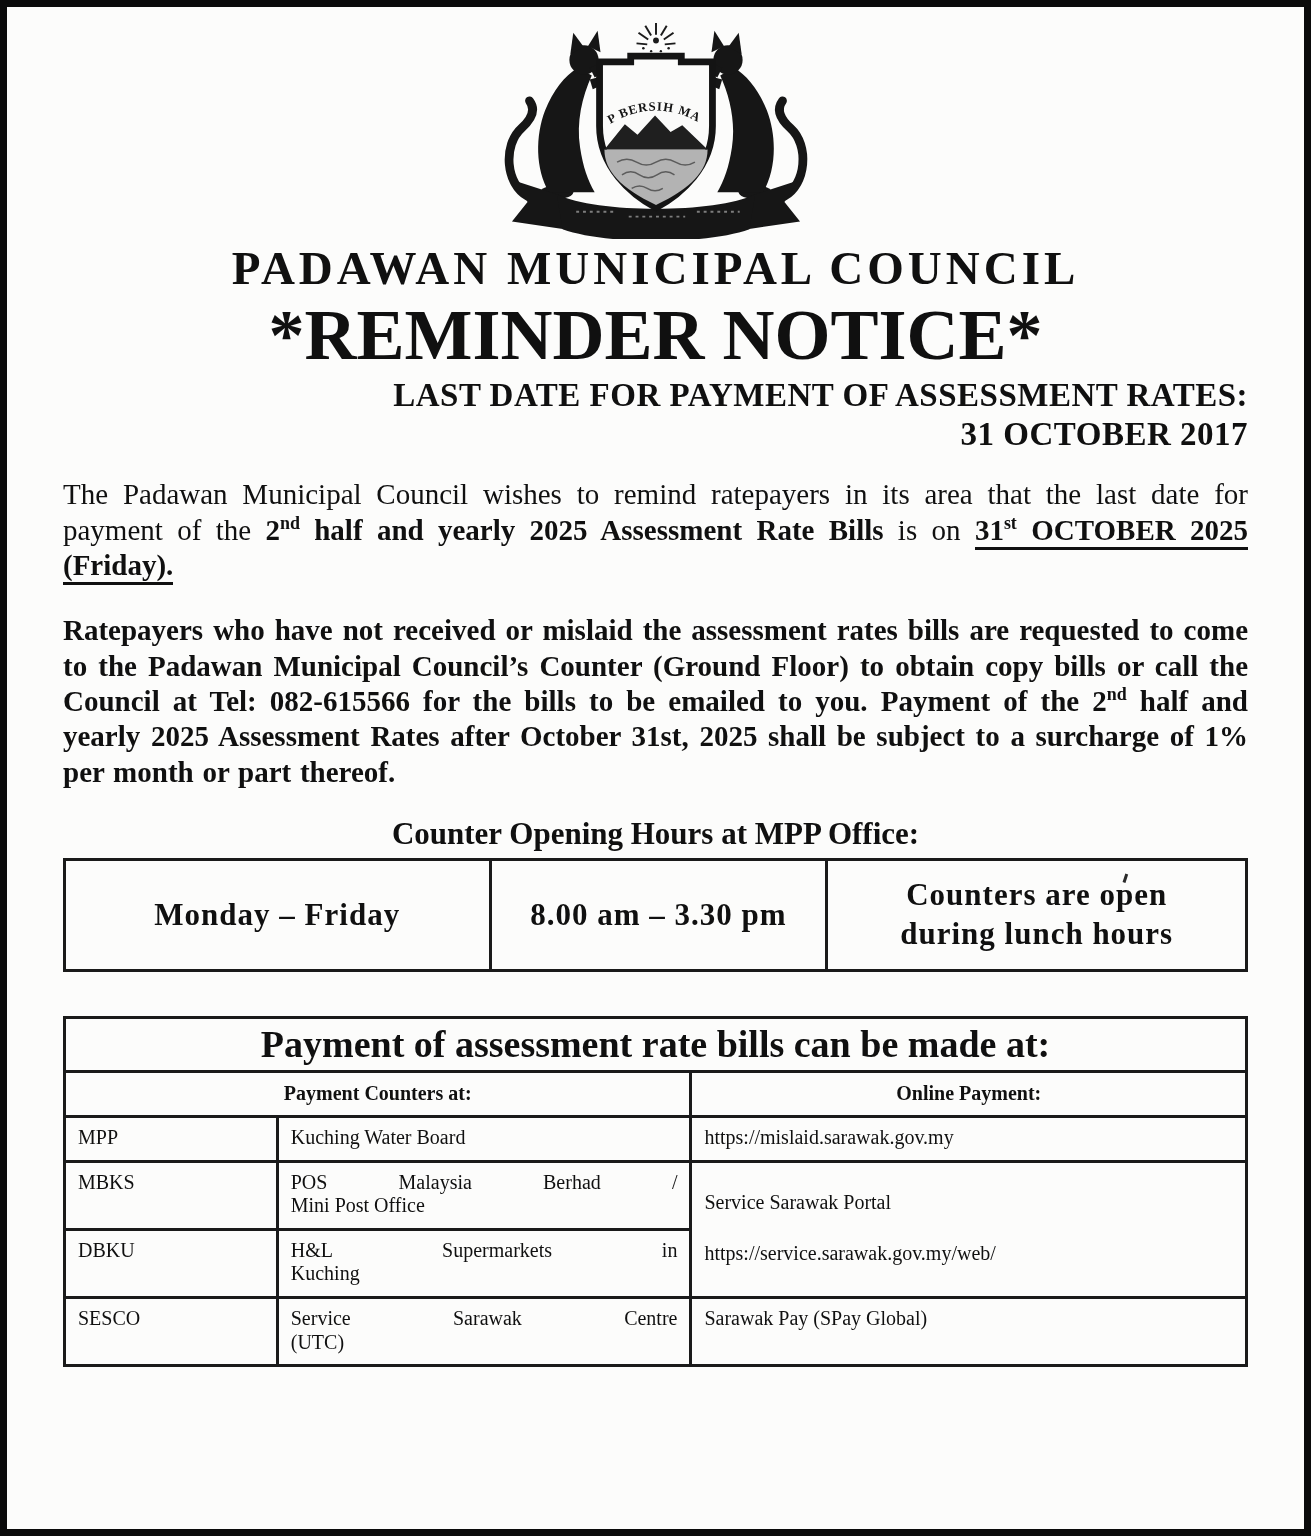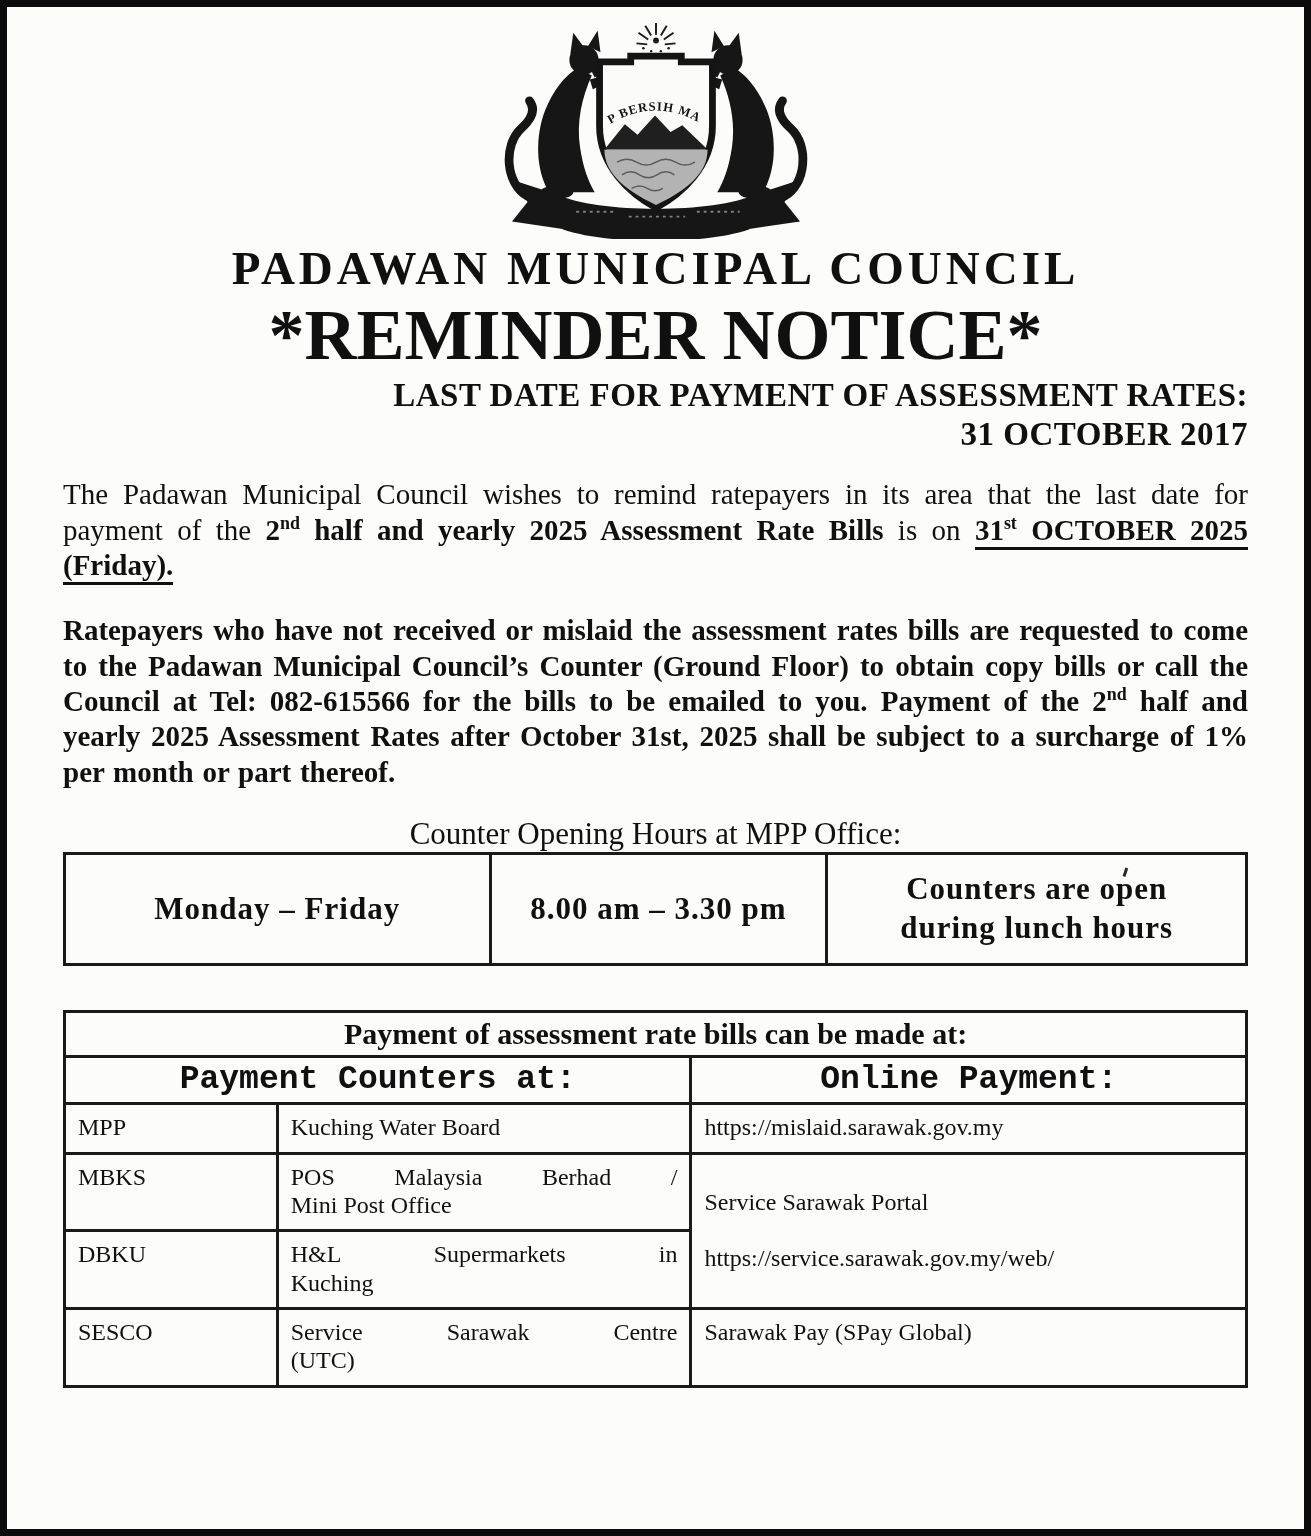--- a/index.html
+++ b/index.html
@@ -40,22 +40,22 @@
     text-align:justify; word-spacing:1.5px;
     margin:0;
   }
   .p1 { margin-top:24px; }
   .p2 { margin-top:30px;font-weight:bold; }
   .b { font-weight:bold; }
   .u-group { font-weight:bold; border-bottom:3px solid #101010; padding-bottom:1px; }
   sup { font-size:62%; vertical-align:super; line-height:0; }
 
   .t1-heading {
-    text-align:center; font-weight:normal; font-size:31px;
-    margin-top:26px; margin-bottom:0;
+    text-align:center; font-weight:bold; font-size:31px;
+    margin-top:26px; margin-bottom:6px;
   }
   table { border-collapse:collapse; width:100%; }
   .t1 td {
     border:3px solid #1a1a1a;
     font-weight:bold; font-size:31px; letter-spacing:1px;
     text-align:center; vertical-align:middle;
     height:104px; padding:2px 10px; line-height:1.25;
   }
   .t1 .c1 { width:36%; }
   .t1 .c2 { width:28.5%; }
@@ -64,30 +64,30 @@
   .artifact {
     position:absolute; top:12px; right:118px;
     width:5px; height:9px;
     border-right:3px solid #2a2a2a;
     transform:rotate(18deg);
   }
 
   .t2 { margin-top:44px; }
   .t2 td {
     border:3px solid #1a1a1a;
-    font-size:24px; line-height:1.18;
+    font-size:20px; line-height:1.18;
     padding:6px 12px; vertical-align:top;
   }
   .t2 .t2-title {
-    text-align:center; font-weight:bold; font-size:30px;
+    text-align:center; font-weight:bold; font-size:38px;
     height:34px; vertical-align:middle; padding:3px 10px;
   }
   .t2 .t2-h {
-    text-align:center; font-weight:bold; font-size:33px;
-    height:36px; vertical-align:middle; padding:3px 10px;font-family:Liberation Mono, monospace;
+    text-align:center; font-weight:bold; font-size:20px;
+    height:36px; vertical-align:middle; padding:3px 10px;
   }
   .t2 .c-abbr { width:18%; }
   .t2 .c-counter { width:35%; text-align:justify;margin-left:22px; }
   .t2 .c-online { width:47%; }
   .jl { display:block; text-align:justify; text-align-last:justify; }
   .ll { display:block; }
   .row-pad td { padding-top:8px; padding-bottom:10px; }
   .merged-online {
     vertical-align:middle !important;
   }

